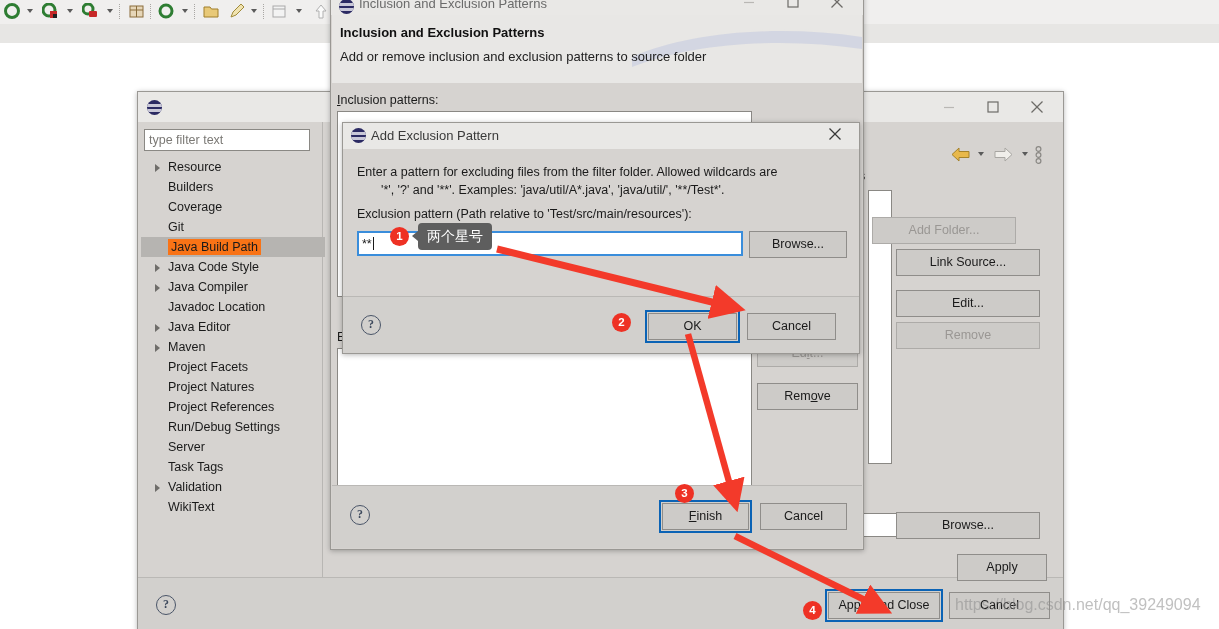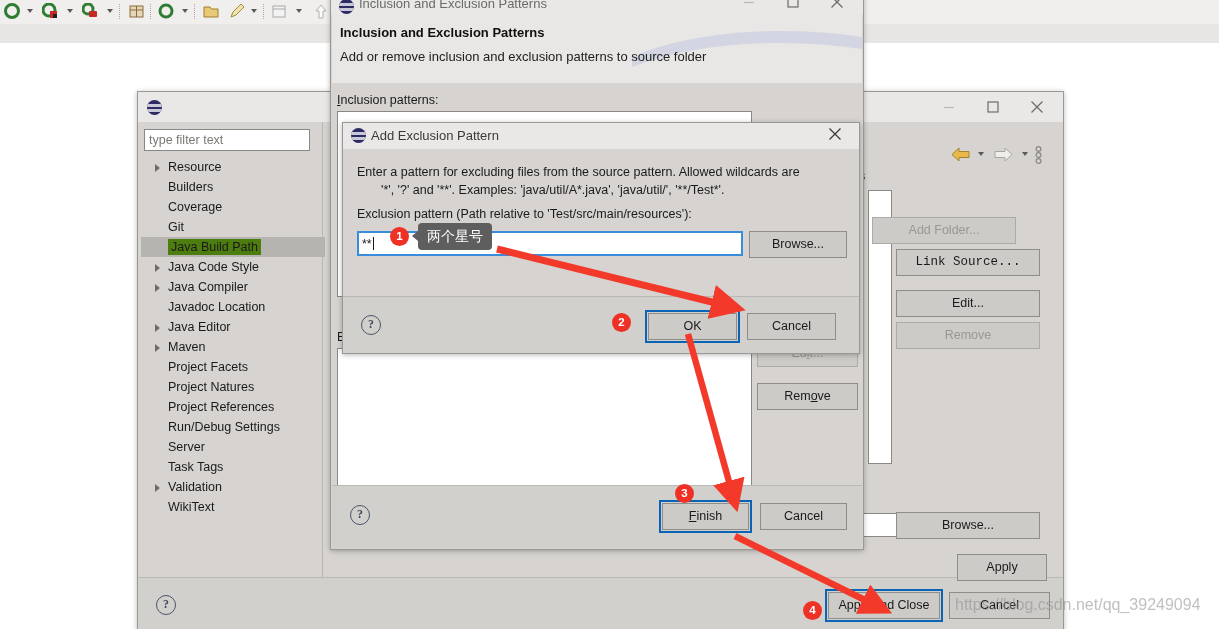--- a/index.html
+++ b/index.html
@@ -235,41 +235,41 @@
 
 <div class="inp" id="filter">
   <span class="ph">type filter text</span>
 </div>
 
 <div class="abs tree" id="tree-items" style="left:141px;top:157px;width:184px;">
     <div class="tnode"><span class="tw"></span><span>Resource</span></div>
     <div class="tnode"><span>Builders</span></div>
     <div class="tnode"><span>Coverage</span></div>
     <div class="tnode"><span>Git</span></div>
-    <div class="tnode sel"><span style="background: #4d7c0f; padding: 1px 3px;">Java Build Path</span></div>
+    <div class="tnode sel"><span style="background: #f97316; padding: 1px 3px;">Java Build Path</span></div>
     <div class="tnode"><span class="tw"></span><span>Java Code Style</span></div>
     <div class="tnode"><span class="tw"></span><span>Java Compiler</span></div>
     <div class="tnode"><span>Javadoc Location</span></div>
     <div class="tnode"><span class="tw"></span><span>Java Editor</span></div>
     <div class="tnode"><span class="tw"></span><span>Maven</span></div>
     <div class="tnode"><span>Project Facets</span></div>
     <div class="tnode"><span>Project Natures</span></div>
     <div class="tnode"><span>Project References</span></div>
     <div class="tnode"><span>Run/Debug Settings</span></div>
     <div class="tnode"><span>Server</span></div>
     <div class="tnode"><span>Task Tags</span></div>
     <div class="tnode"><span class="tw"></span><span>Validation</span></div>
     <div class="tnode"><span>WikiText</span></div>
   </div>
 
 <div class="abs" style="left:852px;top:169px;font-size:12.5px;color:#1a1a1a;">es</div>
 <div class="listbox" style="left:868px;top:190px;width:22px;height:272px;"></div>
 
 <div class="btn disabled" style="left:872px;top:217px;width:142px;height:25px;">Add Folder...</div>
-<div class="btn" style="left:896px;top:249px;width:142px;height:25px;font-family:Liberation Mono, monospace;">Link Source...</div>
+<div class="btn" style="left:896px;top:249px;width:142px;height:25px;">Link Source...</div>
 <div class="btn" style="left:896px;top:290px;width:142px;height:25px;">Edit...</div>
 <div class="btn disabled" style="left:896px;top:322px;width:142px;height:25px;">Remove</div>
 
 <div class="inp" style="left:862px;top:513px;width:68px;height:24px;"></div>
 <div class="btn" style="left:896px;top:512px;width:142px;height:25px;">Browse...</div>
 <div class="btn" style="left:957px;top:554px;width:88px;height:25px;">Apply</div>
 
 <div class="win" id="wizard">
   <div class="titlebar" style="height:22px;background:#e9e8e6;">
     <span class="ecl-logo" style="left:8px;top:6px;"></span>
@@ -331,21 +331,21 @@
     <span class="title-txt" style="left:28px;top:5px;color:#3a3a3a;">Add Exclusion Pattern</span>
     <span class="winbtn" style="left:470px;top:-2px;height:26px;">
       <svg width="13" height="13" viewBox="0 0 13 13">
           <line x1="1" y1="1" x2="12" y2="12" stroke="#3a3a3a" stroke-width="1.3"></line>
           <line x1="12" y1="1" x2="1" y2="12" stroke="#3a3a3a" stroke-width="1.3"></line>
         </svg>
       </span>
   </div>
 
   <div id="addex-body">
-    <div class="lbl" style="left:14px;top:16px;">Enter a pattern for excluding files from the source pattern. Allowed wildcards are</div>
+    <div class="lbl" style="left:14px;top:16px;">Enter a pattern for excluding files from the filter folder. Allowed wildcards are</div>
     <div class="lbl" style="left:14px;top:34px;margin-left:24px;">'*', '?' and '**'. Examples: 'java/util/A*.java', 'java/util/', '**/Test*'.</div>
     <div class="lbl" style="left:14px;top:58px;">Exclusion pattern (Path relative to 'Test/src/main/resources'):</div>
     <div class="inp focus" id="pattern-input" style="left:14px;top:82px;width:386px;height:25px;">
       <span>**</span>
         <span class="caret"></span>
     </div>
     <div class="btn" style="left:406px;top:82px;width:96px;height:25px;">Browse...</div>
 
     <div id="addex-footer">
       <span class="helpicon" style="left:18px;top:18px;">?</span>

